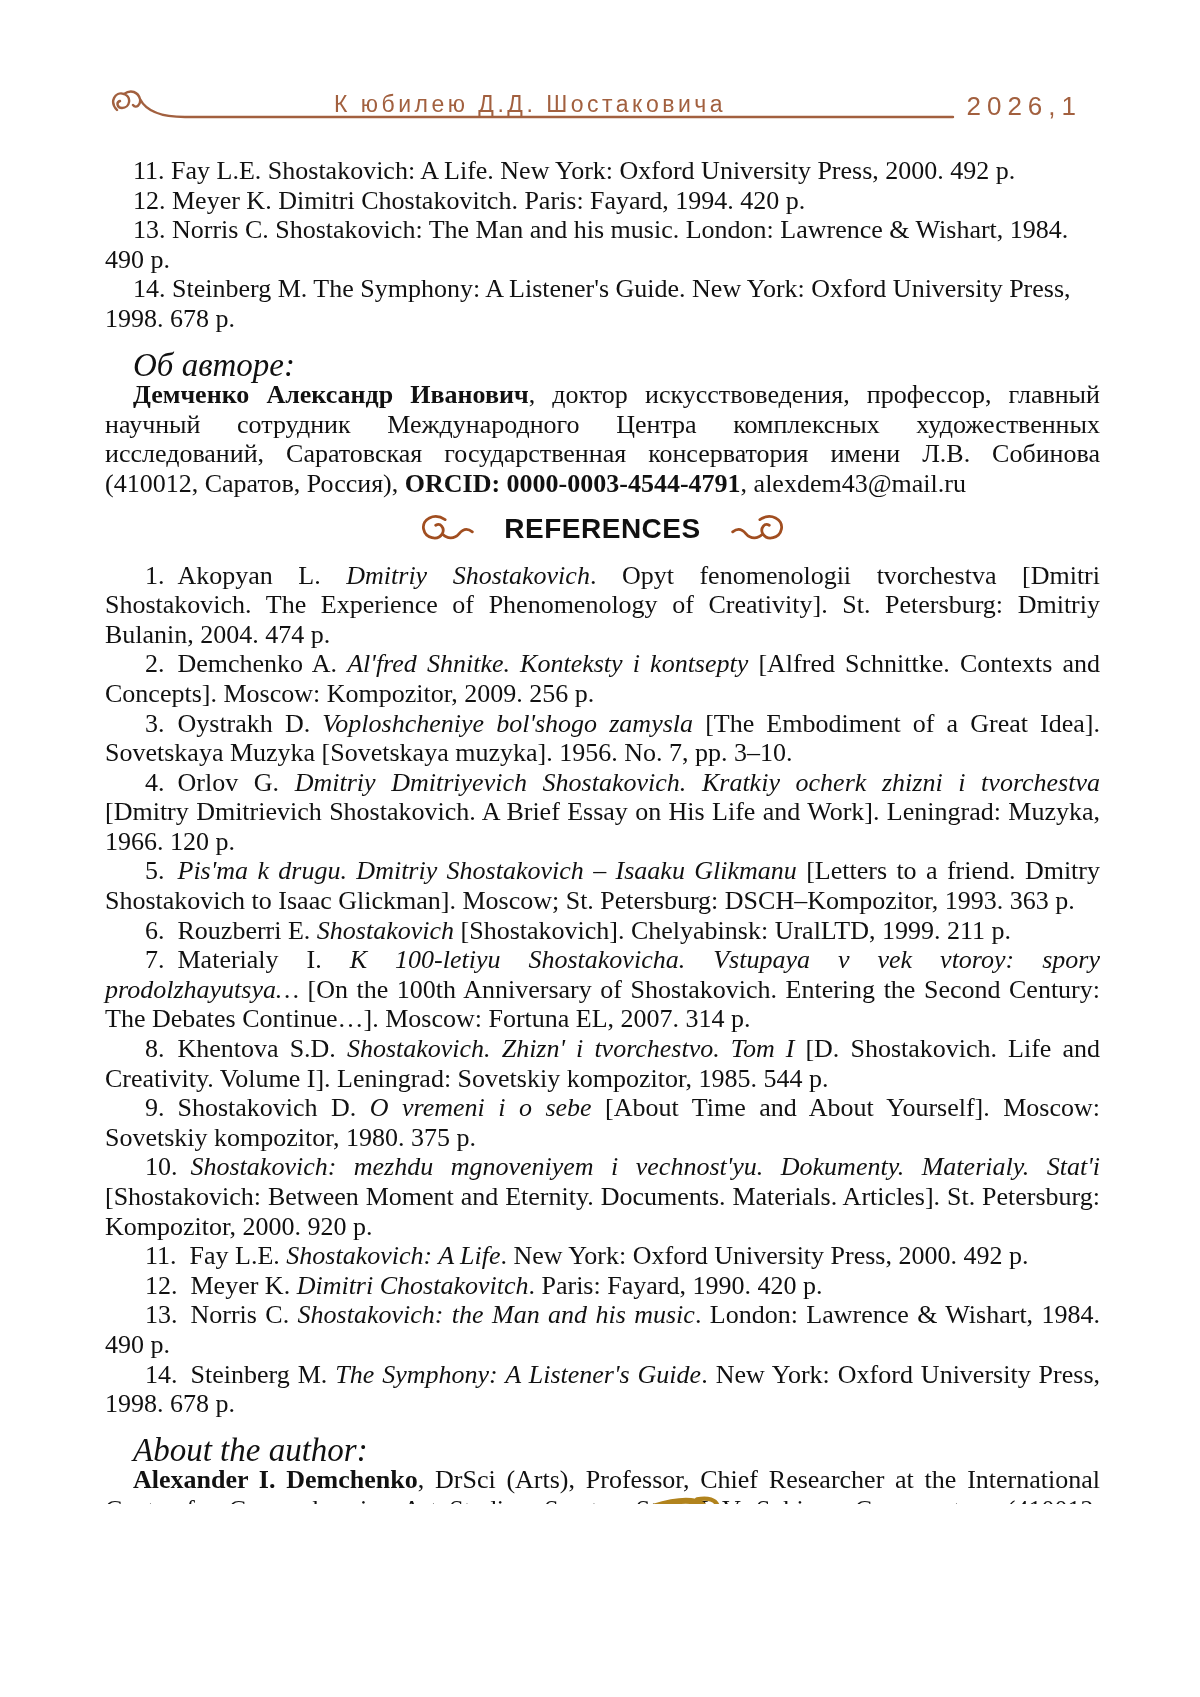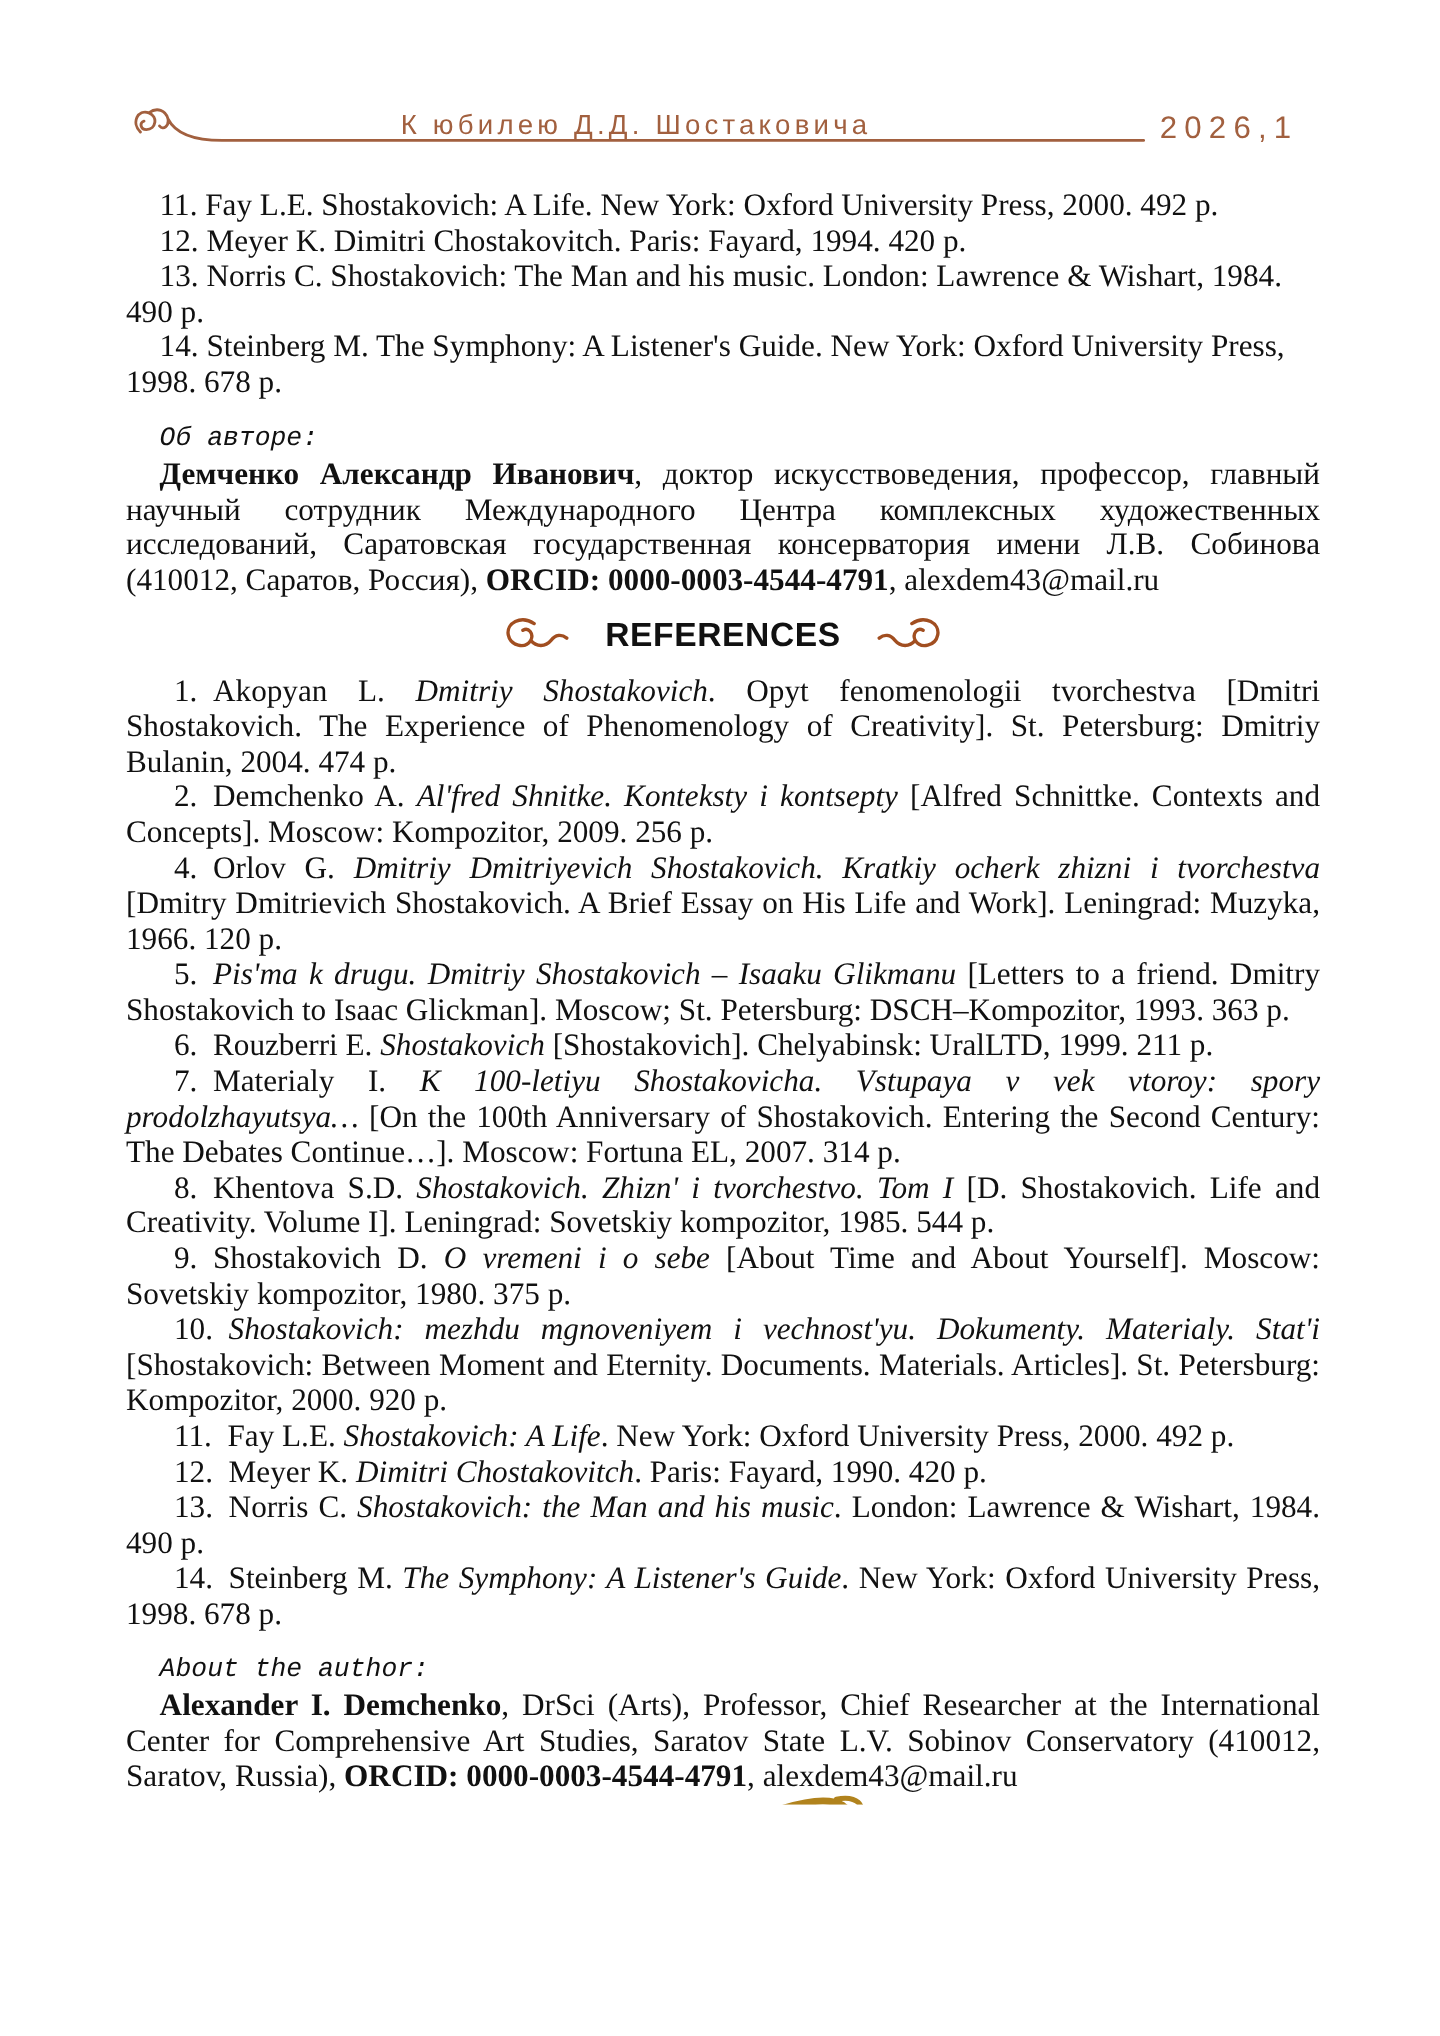--- a/index.html
+++ b/index.html
@@ -26,22 +26,22 @@
     font-family:"Liberation Sans", sans-serif;
     font-size:26px;letter-spacing:6px;
     color:#a2603f;
   }
   
   .content{position:absolute;top:156px;left:105px;right:100px;}
   p{margin:0;font-size:26px;line-height:29.6px;}
   .justify{text-align:justify;}
   .toplist p{text-indent:28px;}
   .section-heading{
-    font-style:italic;font-size:22px;
-    text-indent:28px;margin-top:17px;font-family:Liberation Mono, monospace;
+    font-style:italic;font-size:33px;
+    text-indent:28px;margin-top:17px;
   }
   .bio{text-indent:28px;}
   .b{font-weight:bold;}
   .it{font-style:italic;}
   
   .refs-heading{
     margin:14px 0 16px 0;
     display:flex;align-items:center;justify-content:center;gap:26px;
   }
   .refs-heading .title{
@@ -98,20 +98,21 @@
         <g transform="translate(64,0) scale(-1,1)">
           <path d="M30 6 C18 -2 5 6 7 16 C9 26 22 29 27 21 C30 15 25 9 20 12
                    M27 21 C32 27 40 27 45 21 C49 16 54 15 59 19" fill="none" stroke="#a14e20" stroke-width="3" stroke-linecap="round"></path>
         </g>
       </svg>
     </div>
 
     <div class="reflist">
       <p class="justify"><span class="num">1.</span><span>Akopyan L. </span><span class="it">Dmitriy Shostakovich</span><span>. Opyt fenomenologii tvorchestva [Dmitri Shostakovich. The Experience of Phenomenology of Creativity]. St. Petersburg: Dmitriy Bulanin, 2004. 474 p.</span></p>
       <p class="justify"><span class="num">2.</span><span>Demchenko A. </span><span class="it">Al'fred Shnitke. Konteksty i kontsepty</span><span> [Alfred Schnittke. Contexts and Concepts]. Moscow: Kompozitor, 2009. 256 p.</span></p>
+      <p class="justify"><span class="num">3.</span><span>Oystrakh D. </span><span class="it">Voploshcheniye bol'shogo zamysla</span><span> [The Embodiment of a Great Idea]. Sovetskaya Muzyka [Sovetskaya muzyka]. 1956. No. 7, pp. 3–10.</span></p>
       <p class="justify"><span class="num">4.</span><span>Orlov G. </span><span class="it">Dmitriy Dmitriyevich Shostakovich. Kratkiy ocherk zhizni i tvorchestva</span><span> [Dmitry Dmitrievich Shostakovich. A Brief Essay on His Life and Work]. Leningrad: Muzyka, 1966. 120 p.</span></p>
       <p class="justify"><span class="num">5.</span><span></span><span class="it">Pis'ma k drugu. Dmitriy Shostakovich – Isaaku Glikmanu</span><span> [Letters to a friend. Dmitry Shostakovich to Isaac Glickman]. Moscow; St. Petersburg: DSCH–Kompozitor, 1993. 363 p.</span></p>
       <p class="justify"><span class="num">6.</span><span>Rouzberri E. </span><span class="it">Shostakovich</span><span> [Shostakovich]. Chelyabinsk: UralLTD, 1999. 211 p.</span></p>
       <p class="justify"><span class="num">7.</span><span>Materialy I. </span><span class="it">K 100-letiyu Shostakovicha. Vstupaya v vek vtoroy: spory prodolzhayutsya…</span><span> [On the 100th Anniversary of Shostakovich. Entering the Second Century: The Debates Continue…]. Moscow: Fortuna EL, 2007. 314 p.</span></p>
       <p class="justify"><span class="num">8.</span><span>Khentova S.D. </span><span class="it">Shostakovich. Zhizn' i tvorchestvo. Tom I</span><span> [D. Shostakovich. Life and Creativity. Volume I]. Leningrad: Sovetskiy kompozitor, 1985. 544 p.</span></p>
       <p class="justify"><span class="num">9.</span><span>Shostakovich D. </span><span class="it">O vremeni i o sebe</span><span> [About Time and About Yourself]. Moscow: Sovetskiy kompozitor, 1980. 375 p.</span></p>
       <p class="justify"><span class="num">10.</span><span></span><span class="it">Shostakovich: mezhdu mgnoveniyem i vechnost'yu. Dokumenty. Materialy. Stat'i</span><span> [Shostakovich: Between Moment and Eternity. Documents. Materials. Articles]. St. Petersburg: Kompozitor, 2000. 920 p.</span></p>
       <p class="justify"><span class="num">11.</span><span>Fay L.E. </span><span class="it">Shostakovich: A Life</span><span>. New York: Oxford University Press, 2000. 492 p.</span></p>
       <p class="justify"><span class="num">12.</span><span>Meyer K. </span><span class="it">Dimitri Chostakovitch</span><span>. Paris: Fayard, 1990. 420 p.</span></p>
       <p class="justify"><span class="num">13.</span><span>Norris C. </span><span class="it">Shostakovich: the Man and his music</span><span>. London: Lawrence &amp; Wishart, 1984. 490 p.</span></p>

